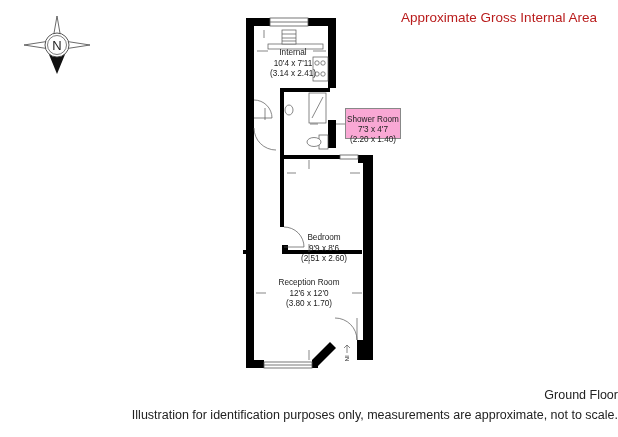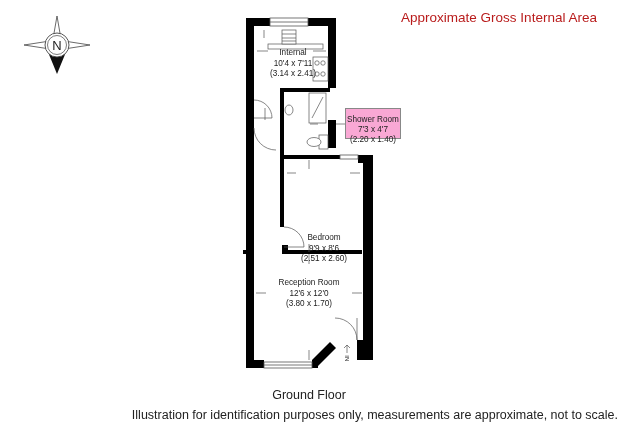--- a/index.html
+++ b/index.html
@@ -2,21 +2,21 @@
 <html><head>
 <meta charset="utf-8">
 <style>
   html, body { margin:0; padding:0; background:#ffffff; }
   body { width:618px; height:437px; position:relative; overflow:hidden; font-family:"Liberation Sans", sans-serif; color:#222; }
   .area-title { position:absolute; left:380px; top:10px; width:238px; text-align:center; font-size:13.5px; line-height:16px; color:#b91c1c; }
   .compass { position:absolute; left:22px; top:12px; width:70px; height:66px; }
   .plan { position:absolute; left:0; top:0; width:618px; height:437px; }
   .room-label { position:absolute; text-align:center; font-size:8.2px; line-height:10.5px; color:#222; white-space:nowrap; }
   .shower-box { position:absolute; left:345px; top:108px; width:56px; height:31px; border:1px solid #888; background:#f9a8d4; text-align:center; font-size:8.2px; line-height:10px; padding-top:6px; box-sizing:border-box; }
-  .floor-label { position:absolute; left:0; top:388px; width:618px; text-align:center; font-size:12.5px; color:#222; }
+  .floor-label { position:absolute; left:0; top:388px; width:618px; text-align:right; font-size:12.5px; color:#222; }
   .disclaimer { position:absolute; left:0; top:408px; width:618px; text-align:right; font-size:12.5px; color:#222; }
 </style>
 </head>
 <body>
 
 <div class="area-title">
   <div>Approximate Gross Internal Area</div>
 </div>
 
 <svg class="compass" viewBox="0 0 70 66">

